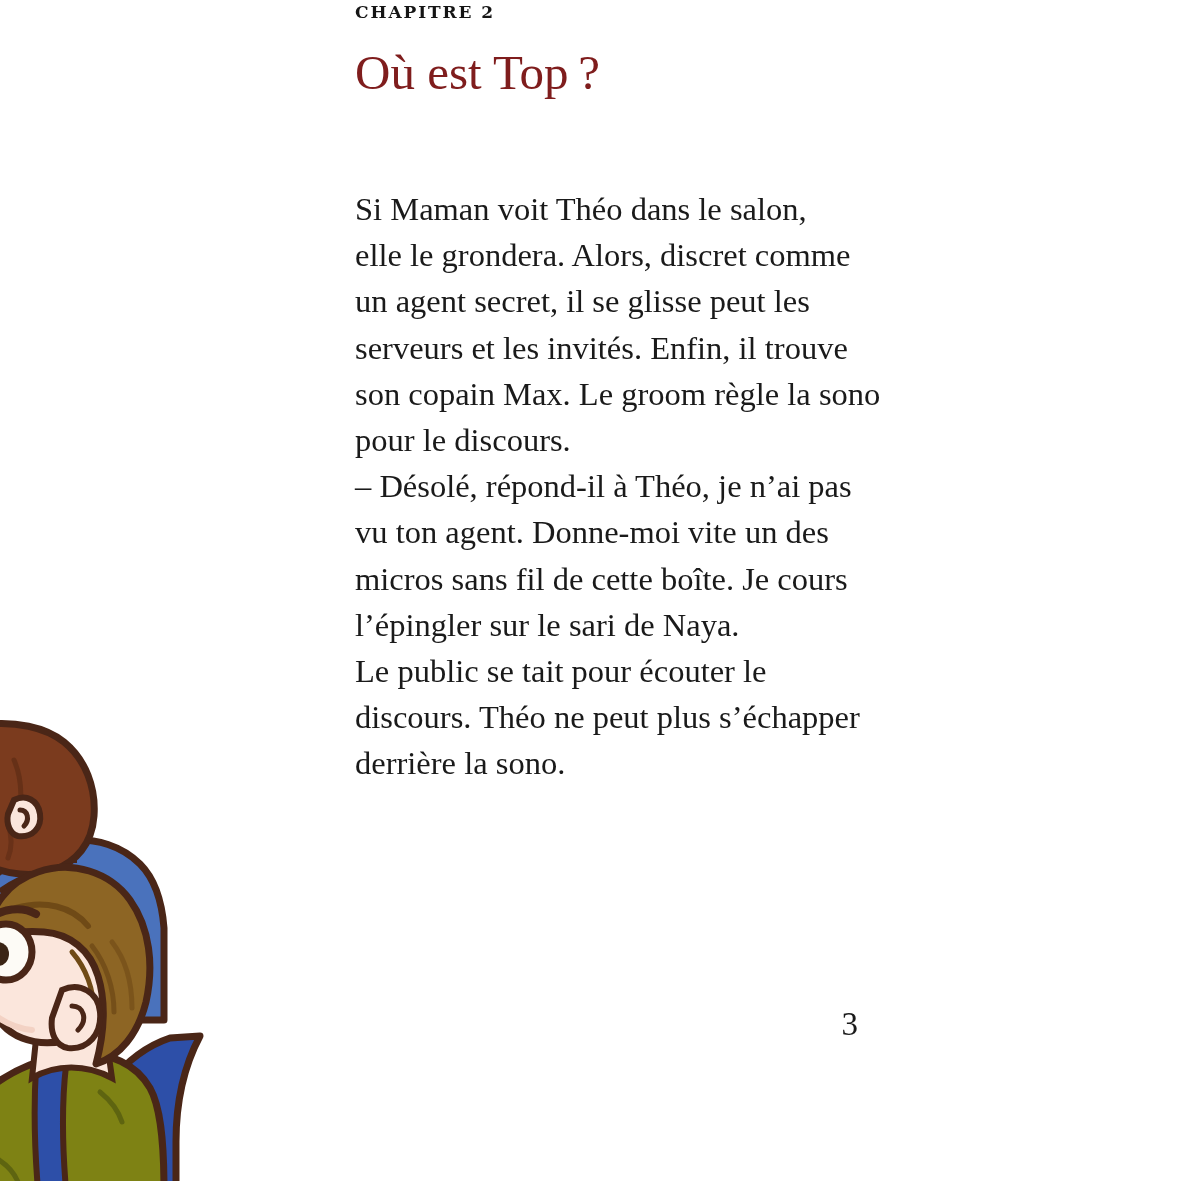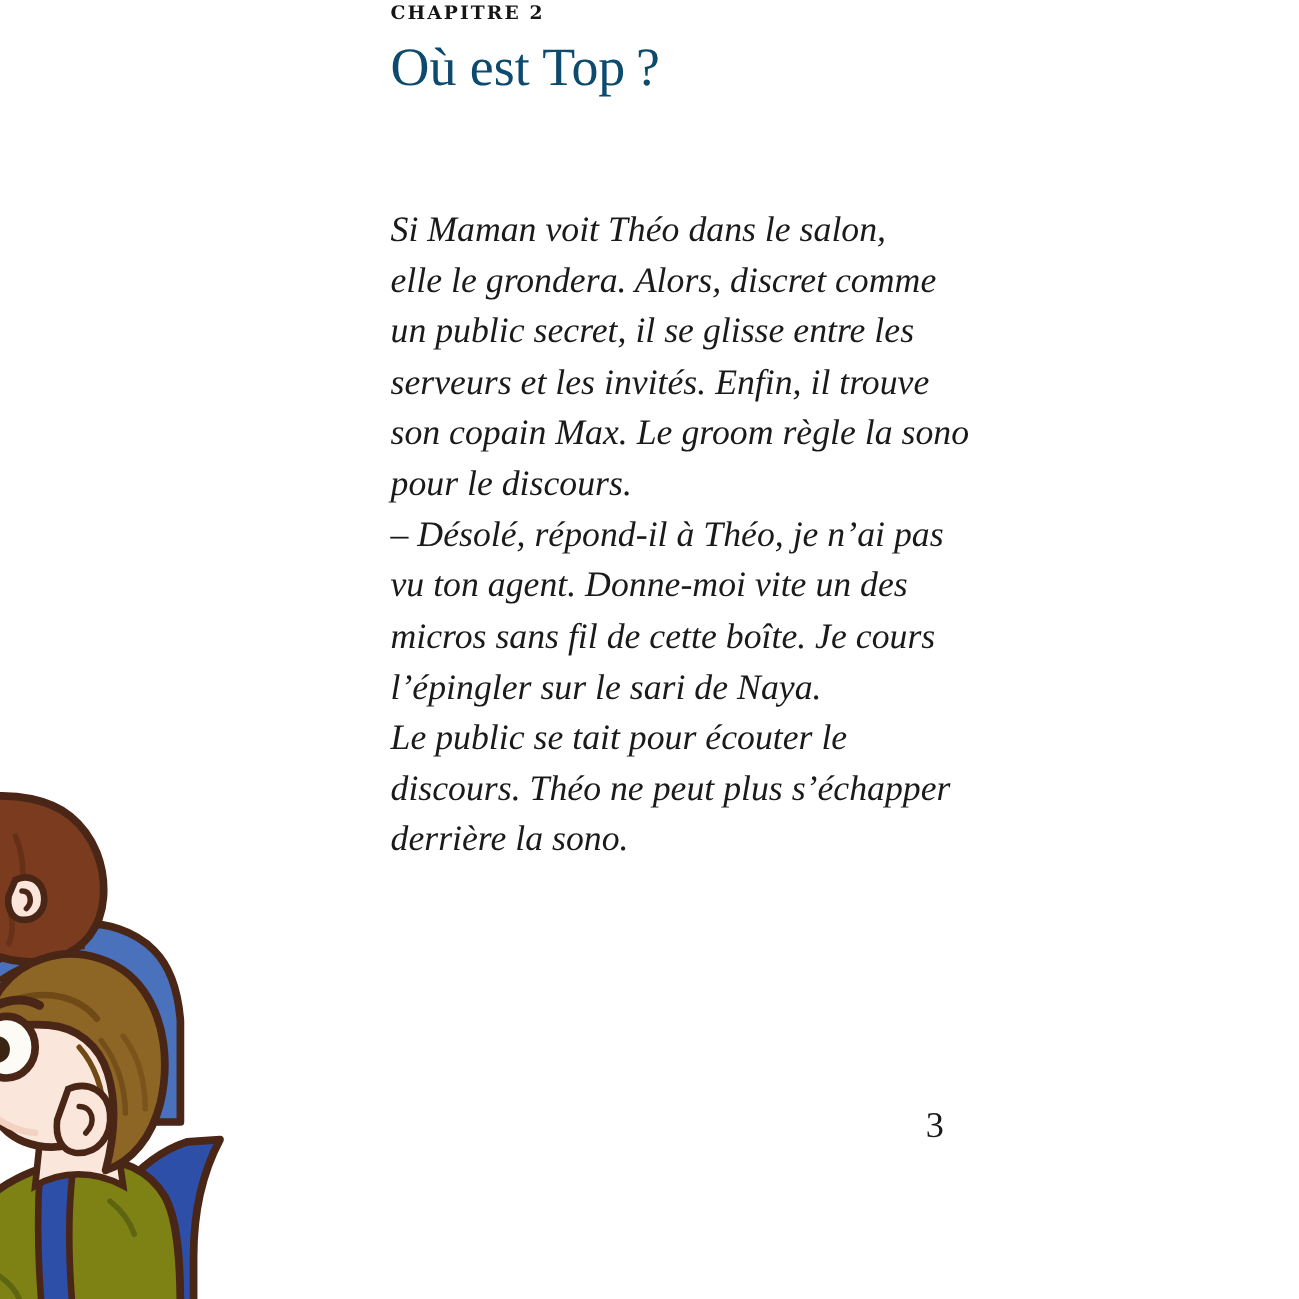--- a/index.html
+++ b/index.html
@@ -31,39 +31,38 @@
     letter-spacing: 1.9px;
     color: #151515;
     line-height: 24px;
     white-space: nowrap;
   }
   #chapter-title {
     font-family: "Liberation Serif", "DejaVu Serif", serif;
     font-weight: 400;
     font-size: 49px;
     line-height: 58px;
-    color: #0c4a6e;
-    margin-top: 8px;
+    color: #7f1d1d;
+    margin-top: 20px;
     white-space: nowrap;
   }
 
   
   #body-text {
     position: absolute;
     left: 355px;
     top: 186px;
     width: 700px;
   }
   .text-line {
     font-family: "Liberation Serif", "DejaVu Serif", serif;
     font-size: 32.5px;
     line-height: 46.2px;
     color: #1a1a1a;
     white-space: nowrap;
-    font-style: italic;
   }
 
   
   #page-number {
     position: absolute;
     right: 122px;
     top: 1005px;
     font-family: "Liberation Serif", "DejaVu Serif", serif;
     font-size: 33px;
     line-height: 38px;
@@ -89,21 +88,21 @@
 <div id="page">
 
   <div id="chapter-header">
     <div id="chapter-label">CHAPITRE 2</div>
     <div id="chapter-title">Où est Top ?</div>
   </div>
 
   <div id="body-text">
     <div class="text-line">Si Maman voit Théo dans le salon,</div>
     <div class="text-line">elle le grondera. Alors, discret comme</div>
-    <div class="text-line">un public secret, il se glisse entre les</div>
+    <div class="text-line">un agent secret, il se glisse peut les</div>
     <div class="text-line">serveurs et les invités. Enfin, il trouve</div>
     <div class="text-line">son copain Max. Le groom règle la sono</div>
     <div class="text-line">pour le discours.</div>
     <div class="text-line">– Désolé, répond-il à Théo, je n’ai pas</div>
     <div class="text-line">vu ton agent. Donne-moi vite un des</div>
     <div class="text-line">micros sans fil de cette boîte. Je cours</div>
     <div class="text-line">l’épingler sur le sari de Naya.</div>
     <div class="text-line">Le public se tait pour écouter le</div>
     <div class="text-line">discours. Théo ne peut plus s’échapper</div>
     <div class="text-line">derrière la sono.</div>

